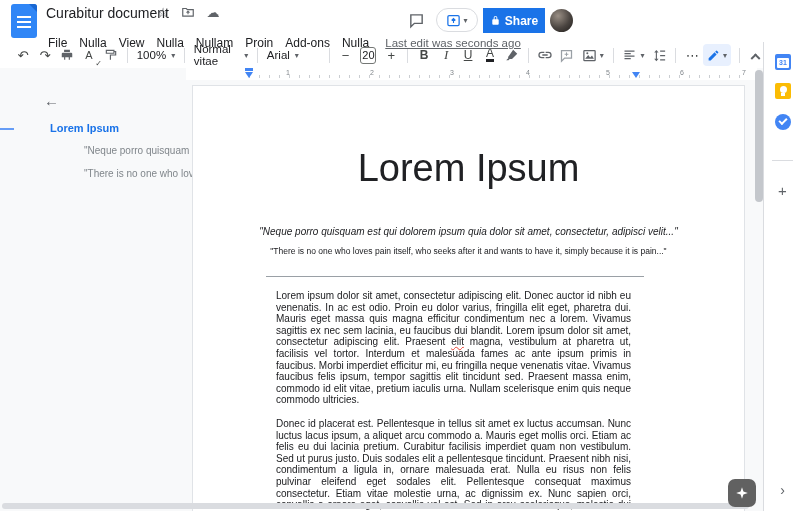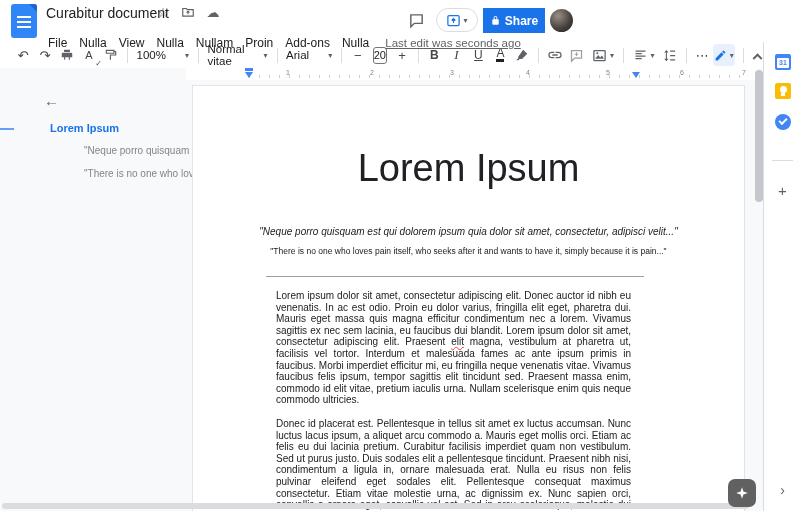--- a/index.html
+++ b/index.html
@@ -21,21 +21,21 @@
   .tb-right { position:absolute; right:0; top:0; height:42px; }
   .comment-top { position:absolute; left:-178px; top:12px; width:18px; height:18px; }
   .present-pill { position:absolute; left:-150px; top:8px; width:42px; height:24px; border:1px solid #dadce0; border-radius:12px; display:flex; align-items:center; justify-content:center; gap:2px; background:#fff; }
   .share-btn { position:absolute; left:-103px; top:8px; width:62px; height:25px; background:#1a73e8; border-radius:0; color:#fff; font-size:12px; font-weight:bold; display:flex; align-items:center; justify-content:center; gap:4px; }
   .avatar { position:absolute; left:-36px; top:9px; width:23px; height:23px; border-radius:50%; background:radial-gradient(circle at 35% 30%, #9a8f85 0%, #4a4440 55%, #1f1c1a 100%); }
 
   
   .toolbar { position:absolute; top:42px; left:0; width:763px; height:26px; background:#fff; display:flex; align-items:center; padding-left:12px; color:#444746; }
   .tbtn { min-width:22px; height:22px; display:flex; align-items:center; justify-content:center; border-radius:3px; font-size:13px; color:#444746; }
   .tsep { width:1px; height:15px; background:#dadce0; margin:0 5px; }
-  .tdrop { display:flex; align-items:center; font-size:11.5px; color:#202124; padding:0 4px; gap:19px; }
+  .tdrop { display:flex; align-items:center; font-size:11.5px; color:#202124; padding:0 4px; gap:5px; }
   .caret { font-size:8px; color:#5f6368; }
   .sizebox { width:22px; height:17px; border:1px solid #747775; border-radius:3px; font-size:11px; display:flex; align-items:center; justify-content:center; margin:0 4px; color:#202124; }
   .glyph-b { font-weight:bold; font-size:12px; }
   .glyph-i { font-style:italic; font-family:"Liberation Serif",serif; font-size:13px; }
   .glyph-u { text-decoration:underline; font-size:12px; }
   .glyph-a { font-size:12px; border-bottom:3px solid #202124; line-height:11px; }
   .spell { position:relative; font-size:11px; }
   .spell .chk { position:absolute; right:-2px; bottom:-2px; font-size:8px; }
   .edit-pill { margin-left:auto; width:40px; height:22px; background:#e8f0fe; border-radius:4px; display:flex; align-items:center; justify-content:center; gap:3px; }
   .hide-menus { width:22px; height:22px; display:flex; align-items:center; justify-content:center; }
@@ -168,21 +168,21 @@
     <span class="tdrop">
       <span>100%</span>
         <span class="caret">▾</span>
     </span>
     <span class="tsep"></span>
     <span class="tdrop" style="width:86px; justify-content:space-between">
       <span>Normal vitae</span>
         <span class="caret">▾</span>
     </span>
     <span class="tsep"></span>
-    <span class="tdrop" style="width:84px; justify-content:flex-end">
+    <span class="tdrop" style="width:84px; justify-content:flex-start">
       <span>Arial</span>
         <span class="caret">▾</span>
     </span>
     <span class="tsep"></span>
     <span class="tbtn">−</span>
     <span class="sizebox">20</span>
     <span class="tbtn">+</span>
     <span class="tsep"></span>
     <span class="tbtn glyph-b">B</span>
     <span class="tbtn glyph-i">I</span>

